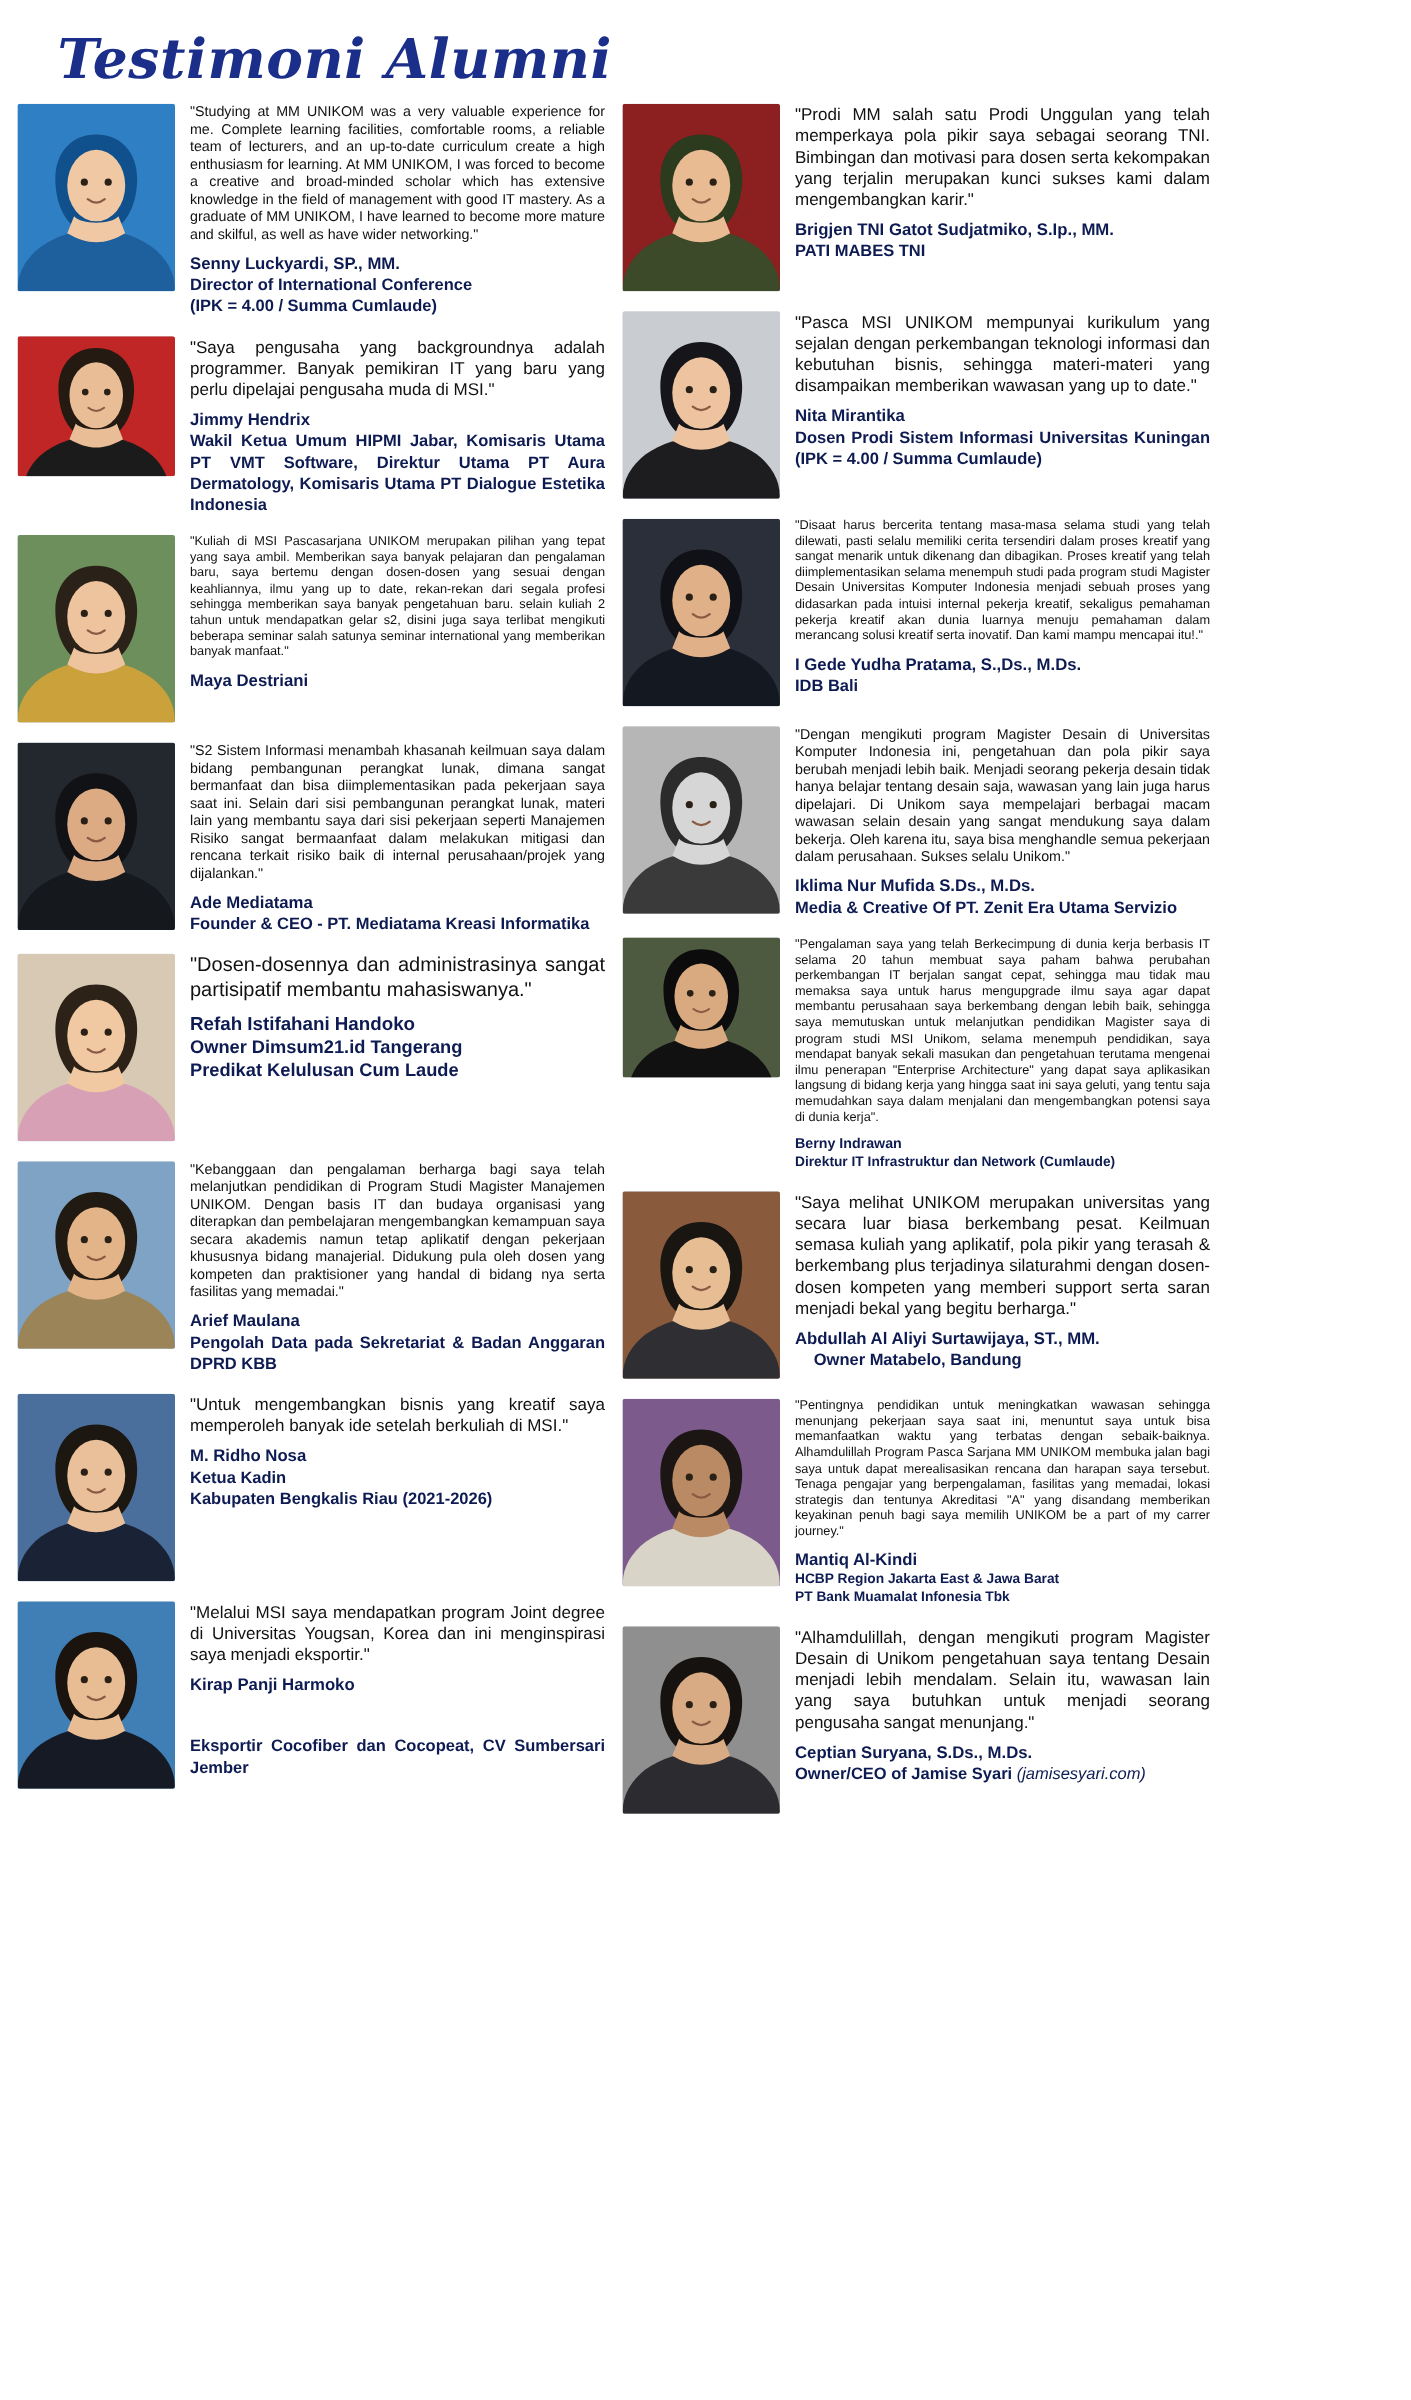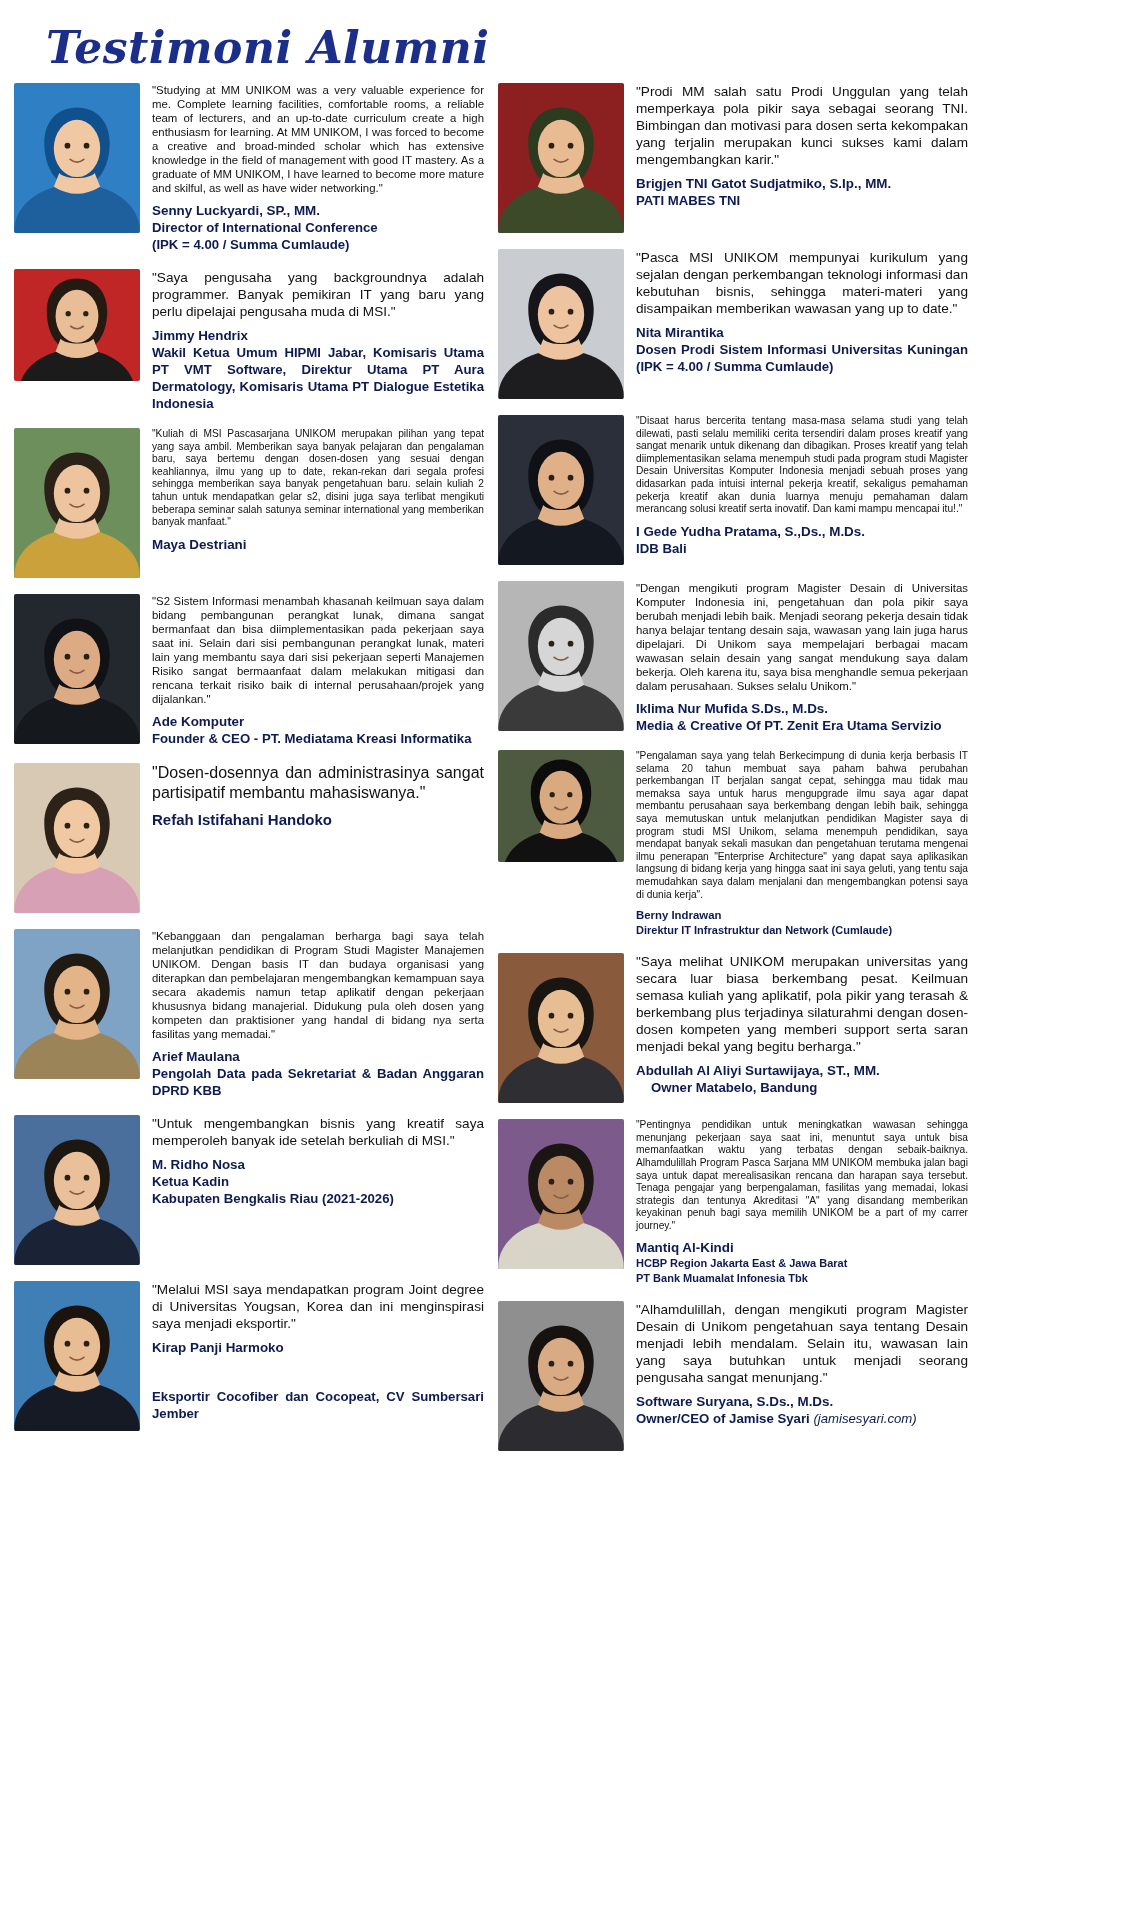--- a/index.html
+++ b/index.html
@@ -179,21 +179,21 @@
                 <ellipse cx="50" cy="48" rx="17" ry="21" fill="#dcab83"></ellipse>
                 <path d="M37 66c4 5 22 5 26 0l4 10c-12 7-22 7-34 0z" fill="#dcab83"></path>
                 <ellipse cx="43" cy="46" rx="2.1" ry="2.1" fill="#2a2016"></ellipse>
                 <ellipse cx="57" cy="46" rx="2.1" ry="2.1" fill="#2a2016"></ellipse>
                 <path d="M45 56q5 4 10 0" stroke="#8a5a43" stroke-width="1.3" fill="none" stroke-linecap="round"></path>
               </svg>
             </div>
           </div>
           <div class="body">
             <p class="quote q-sm">"S2 Sistem Informasi menambah khasanah keilmuan saya dalam bidang pembangunan perangkat lunak, dimana sangat bermanfaat dan bisa diimplementasikan pada pekerjaan saya saat ini. Selain dari sisi pembangunan perangkat lunak, materi lain yang membantu saya dari sisi pekerjaan seperti Manajemen Risiko sangat bermaanfaat dalam melakukan mitigasi dan rencana terkait risiko baik di internal perusahaan/projek yang dijalankan."</p>
-            <p class="name n-md">Ade Komputer</p>
+            <p class="name n-md">Ade Mediatama</p>
             <p class="role r-md justify" style="white-space: pre-line;">Founder &amp; CEO - PT. Mediatama Kreasi Informatika</p>
           </div>
         </div>
         <div class="card">
           <div class="photo-wrap">
             <div class="photo tall">
               <svg viewBox="0 0 100 110" preserveAspectRatio="xMidYMid slice" aria-hidden="true">
                 <rect x="0" y="0" width="100" height="110" fill="#d8c9b4"></rect>
                 <ellipse cx="50" cy="108" rx="46" ry="34" fill="#d8a0b4"></ellipse>
                 <path d="M26 44c0-16 10-26 24-26s24 10 24 26c0 10-3 22-11 28-5 4-21 4-26 0-8-6-11-18-11-28z" fill="#2c2218"></path>
@@ -201,20 +201,22 @@
                 <path d="M37 66c4 5 22 5 26 0l4 10c-12 7-22 7-34 0z" fill="#f0c8a2"></path>
                 <ellipse cx="43" cy="46" rx="2.1" ry="2.1" fill="#2a2016"></ellipse>
                 <ellipse cx="57" cy="46" rx="2.1" ry="2.1" fill="#2a2016"></ellipse>
                 <path d="M45 56q5 4 10 0" stroke="#8a5a43" stroke-width="1.3" fill="none" stroke-linecap="round"></path>
               </svg>
             </div>
           </div>
           <div class="body">
             <p class="quote q-lg">"Dosen-dosennya dan administrasinya sangat partisipatif membantu mahasiswanya."</p>
             <p class="name n-lg">Refah Istifahani Handoko</p>
+            <p class="role r-lg" style="white-space: pre-line;">Owner Dimsum21.id Tangerang
+Predikat Kelulusan Cum Laude</p>
           </div>
         </div>
         <div class="card">
           <div class="photo-wrap">
             <div class="photo tall">
               <svg viewBox="0 0 100 110" preserveAspectRatio="xMidYMid slice" aria-hidden="true">
                 <rect x="0" y="0" width="100" height="110" fill="#7fa3c4"></rect>
                 <ellipse cx="50" cy="108" rx="46" ry="34" fill="#9a8458"></ellipse>
                 <path d="M26 44c0-16 10-26 24-26s24 10 24 26c0 10-3 22-11 28-5 4-21 4-26 0-8-6-11-18-11-28z" fill="#211a12"></path>
                 <ellipse cx="50" cy="48" rx="17" ry="21" fill="#e3b488"></ellipse>
@@ -434,20 +436,20 @@
                 <ellipse cx="50" cy="48" rx="17" ry="21" fill="#d9ab84"></ellipse>
                 <path d="M37 66c4 5 22 5 26 0l4 10c-12 7-22 7-34 0z" fill="#d9ab84"></path>
                 <ellipse cx="43" cy="46" rx="2.1" ry="2.1" fill="#2a2016"></ellipse>
                 <ellipse cx="57" cy="46" rx="2.1" ry="2.1" fill="#2a2016"></ellipse>
                 <path d="M45 56q5 4 10 0" stroke="#8a5a43" stroke-width="1.3" fill="none" stroke-linecap="round"></path>
               </svg>
             </div>
           </div>
           <div class="body">
             <p class="quote q-md">"Alhamdulillah, dengan mengikuti program Magister Desain di Unikom pengetahuan saya tentang Desain menjadi lebih mendalam. Selain itu, wawasan lain yang saya butuhkan untuk menjadi seorang pengusaha sangat menunjang."</p>
-            <p class="name n-md">Software Suryana, S.Ds., M.Ds.</p>
+            <p class="name n-md">Ceptian Suryana, S.Ds., M.Ds.</p>
             <p class="role r-md" style="white-space: pre-line;">Owner/CEO of Jamise Syari <span class="italic-inline">(jamisesyari.com)</span></p>
           </div>
         </div>
       </div>
   </div>
 
 </div>
 
 </body></html>

